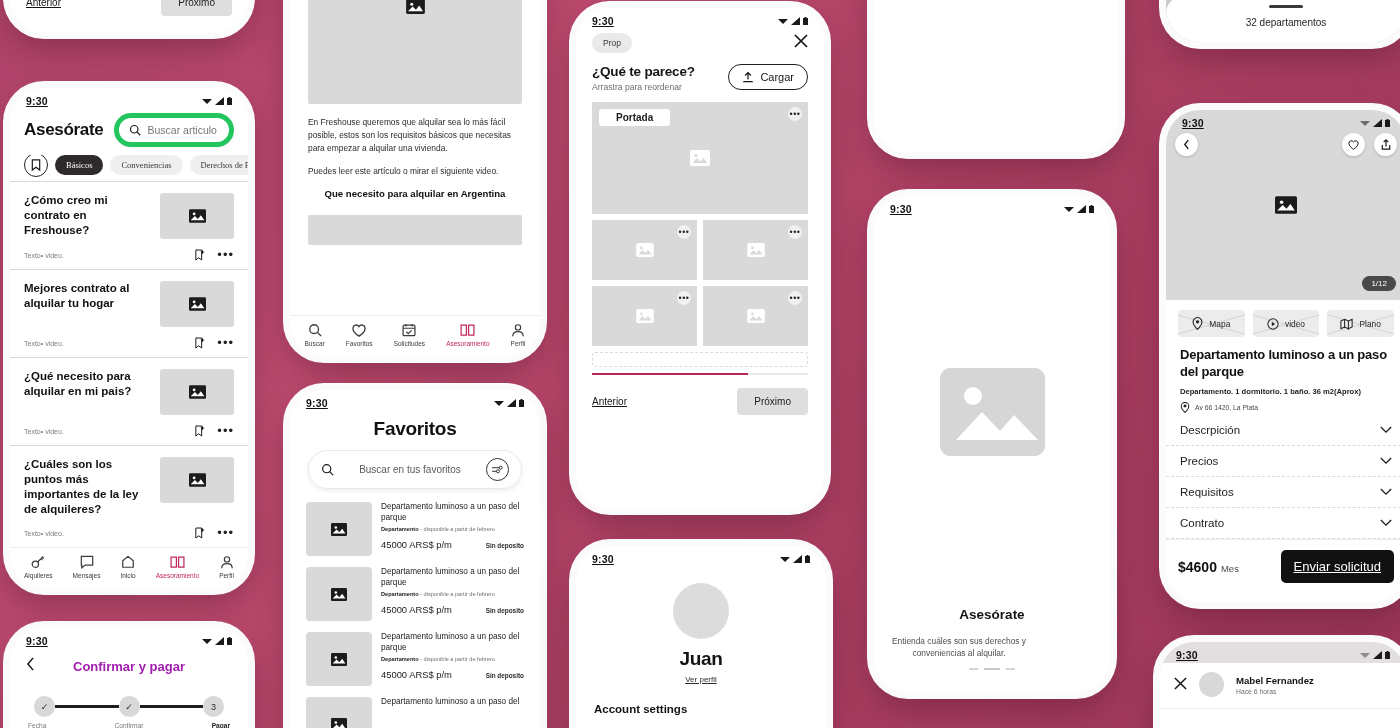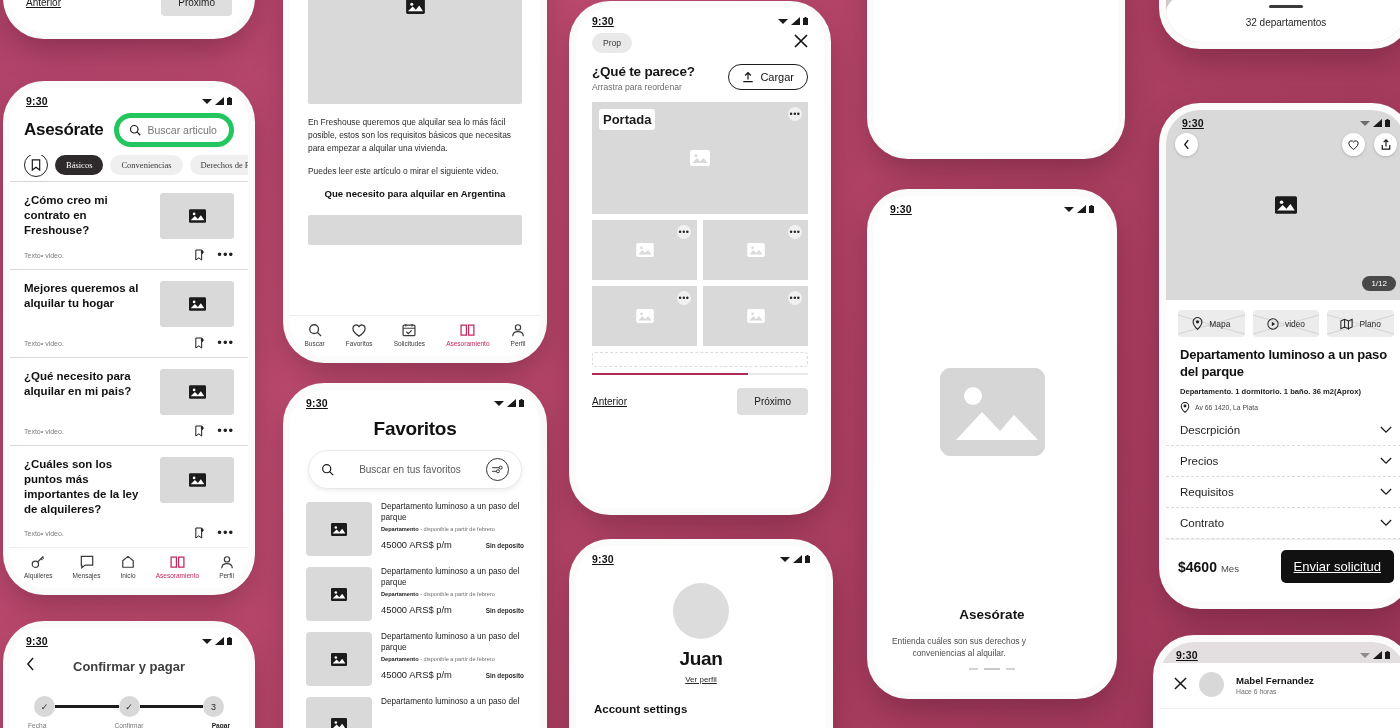--- a/index.html
+++ b/index.html
@@ -77,22 +77,22 @@
   #p4{left:576px;top:8px;width:248px;height:500px;}
   .p4-top{display:flex;justify-content:space-between;align-items:center;padding:4px 16px 2px;}
   .ayuda{background:#e9e9e9;color:#3b3b3b;font-size:8.6px;border-radius:14px;padding:5px 11px;}
   .p4-hd{display:flex;justify-content:space-between;align-items:flex-start;padding:9px 16px 10px;}
   .p4-h1{font-size:13.5px;font-weight:700;color:#141414;letter-spacing:-.2px;}
   .p4-h2{font-size:8.6px;color:#6d6d6d;margin-top:3px;}
   .cargar{display:flex;align-items:center;gap:6px;border:1.2px solid #1d1d1d;border-radius:20px;
     padding:6px 13px;font-size:11px;color:#141414;}
   .p4-grid{padding:0 16px;}
   .cell{position:relative;background:#d9d9d9;display:flex;align-items:center;justify-content:center;}
-  .cell .badge{position:absolute;left:7px;top:7px;background:#fff;border-radius:3px;font-size:13px;
-    font-weight:700;color:#1d1d1d;padding:3px 4px;}
+  .cell .badge{position:absolute;left:7px;top:7px;background:#fff;border-radius:3px;font-size:10px;
+    font-weight:700;color:#1d1d1d;padding:3px 17px;}
   .cell .cdots{position:absolute;right:6px;top:5px;width:14px;height:14px;border-radius:50%;
     background:rgba(255,255,255,.62);display:flex;align-items:center;justify-content:center;
     font-size:9px;letter-spacing:.5px;color:#2a2a2a;line-height:4px;}
   .cover{height:112px;margin-bottom:6px;}
   .grid2{display:grid;grid-template-columns:1fr 1fr;gap:6px;margin-bottom:6px;}
   .grid2 .cell{height:60px;}
   .ghost{height:13px;margin:0 16px;border:1px dashed #dcdcdc;border-radius:3px;}
   .prog{height:2px;background:#e9e9e9;margin:6px 16px 0;}
   .prog i{display:block;height:2px;width:72%;background:#b42a55;}
   .p4-foot{display:flex;justify-content:space-between;align-items:center;padding:13px 16px 12px;}
@@ -153,21 +153,21 @@
 
   
   #p10{left:10px;top:-78px;width:238px;height:110px;}
   .p10-f{position:absolute;left:0;right:0;bottom:16px;display:flex;justify-content:space-between;
     align-items:center;padding:0 16px;}
 
   
   #p11{left:10px;top:628px;width:238px;height:180px;}
   .p11-hd{display:flex;align-items:center;justify-content:center;position:relative;padding:10px 0 4px;}
   .p11-hd .bk{position:absolute;left:16px;top:8px;}
-  .p11-t{font-size:13px;font-weight:700;color:#404040;}
+  .p11-t{font-size:13px;font-weight:700;color:#a21caf;}
   .stepper{display:flex;align-items:center;justify-content:center;padding:18px 24px 0;}
   .st{width:21px;height:21px;border-radius:50%;background:#d8d8d8;display:flex;align-items:center;
     justify-content:center;font-size:9px;color:#2a2a2a;flex:0 0 auto;}
   .stline{flex:1;height:2.5px;background:#1d1d1d;}
   .stlabels{display:flex;justify-content:space-between;padding:5px 18px 0;font-size:6.6px;color:#777;}
   .stlabels b{color:#1b1b1b;}
 
   
   #p12{left:576px;top:546px;width:250px;height:250px;}
   .pr-av{width:56px;height:56px;border-radius:50%;background:#dcdcdc;margin:16px auto 0;}
@@ -245,21 +245,21 @@
               <path d="M1 1h7v12l-3.5-2.6L1 13z" fill="none" stroke="#1a1a1a" stroke-width="1.2"></path>
               <path d="M9 1.5v4M7 3.5h4" stroke="#1a1a1a" stroke-width="1.2"></path>
             </svg>
           <span class="dots">•••</span>
         </span>
       </div>
     </div>
 
     <div class="art">
       <div class="art-top">
-        <div class="art-title">Mejores queremos al alquilar tu hogar</div>
+        <div class="art-title">Mejores contrato al alquilar tu hogar</div>
         <div class="art-thumb imgph">
           <svg width="17" height="14" viewBox="0 0 20 16">
               <rect width="20" height="16" rx="1.5" fill="#1b1b1b"></rect>
               <circle cx="6" cy="5.5" r="1.6" fill="#fff"></circle>
               <path d="M2 13l5-5 3.4 3.4L14 7l4 6z" fill="#fff"></path>
             </svg>
         </div>
       </div>
       <div class="art-bot">
         <span class="art-meta">Texto• video.</span>

